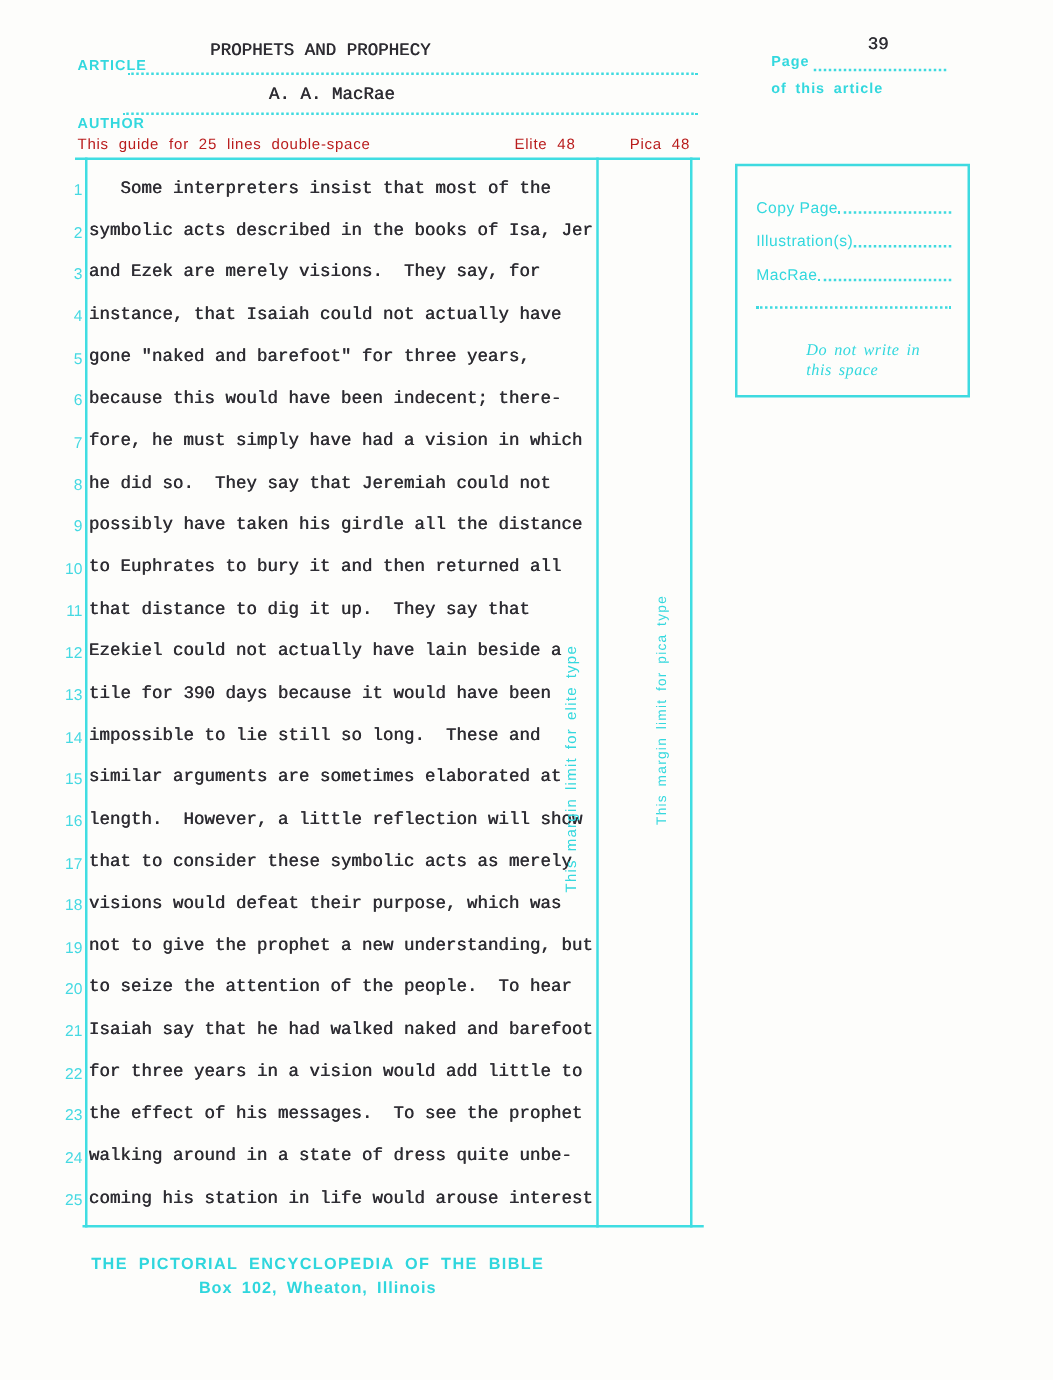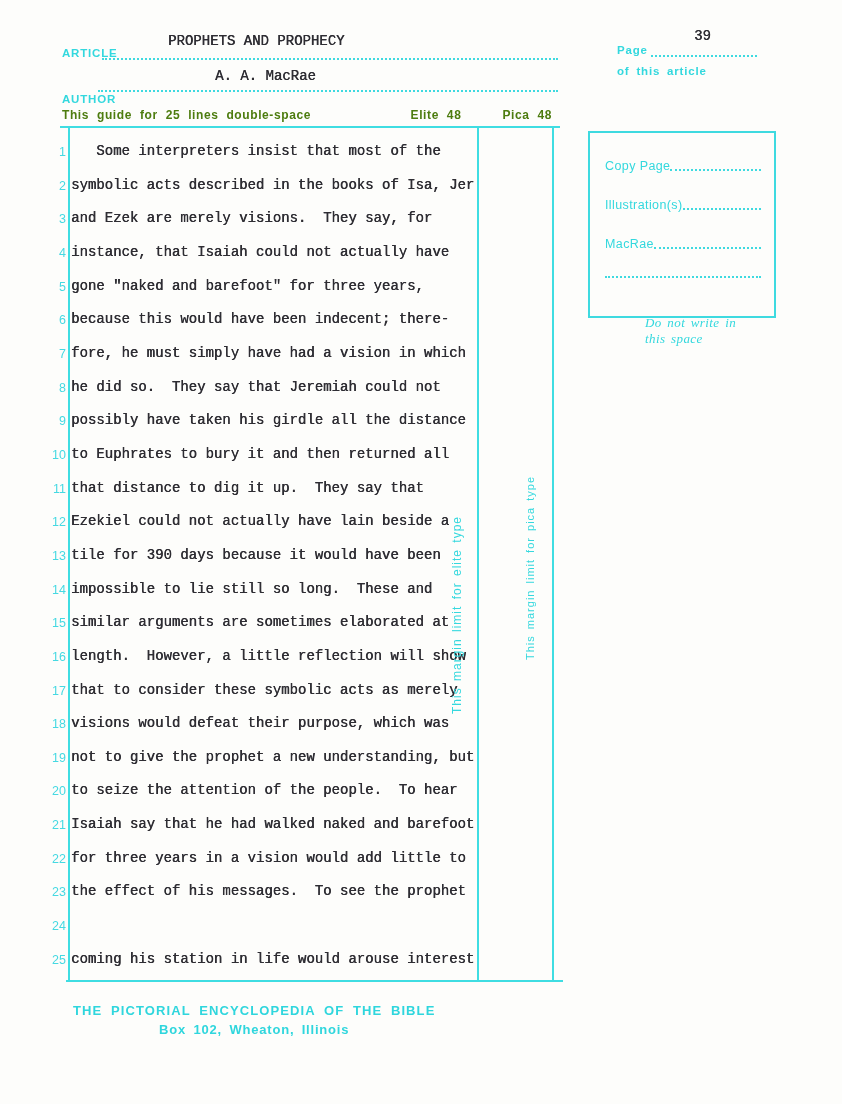--- a/index.html
+++ b/index.html
@@ -42,35 +42,34 @@
     position:absolute;writing-mode:vertical-rl;transform:rotate(180deg);
     color:#35d8de;font-family:"Liberation Sans",sans-serif;
     letter-spacing:1px;word-spacing:2px;white-space:nowrap;
   }
   
   .dnwbox{
     position:absolute;left:588px;top:131px;width:188px;height:187px;
     border:2px solid #3edae0;box-sizing:border-box;
     display:flex;flex-direction:column;justify-content:flex-start;
     padding:26px 13px 12px 15px;
-    gap:12px;
   }
   .dnw-row{display:flex;align-items:flex-end;height:20px;margin-bottom:13px;}
   .dnw-row .lbl{color:#33d8de;font-size:12.5px;letter-spacing:.4px;flex:none;}
   .dnw-row .leader{flex:1;border-bottom:2px dotted #3edae0;margin-bottom:2px;}
   .dnw-note{
     margin-top:10px;color:#33d8de;
     font-family:"Liberation Serif",serif;font-style:italic;font-size:13px;
     letter-spacing:.4px;word-spacing:2px;margin-left:40px;
   }
   
   .footer{position:absolute;left:73px;top:1003px;color:#2fd6dd;font-weight:bold;text-align:center;}
   .footer .l1{font-size:13px;letter-spacing:1.1px;word-spacing:4px;}
   .footer .l2{font-size:13px;letter-spacing:.8px;word-spacing:3px;margin-top:4px;}
-  .guide{position:absolute;top:108px;font-size:12px;letter-spacing:.6px;word-spacing:4px;color:#4d7c0f;font-weight:bold;}
+  .guide{position:absolute;top:108px;font-size:12px;letter-spacing:.6px;word-spacing:4px;color:#b91c1c;font-weight:normal;}
 </style>
 </head>
 <body>
 
 <div class="page">
 
   <div class="typed" style="left:168px;top:33px;">PROPHETS AND PROPHECY</div>
 
   <div class="formlabel" style="left:62px;top:47px;">ARTICLE</div>
   <div class="dotted" style="left:102px;top:58px;width:456px;"></div>
@@ -183,20 +182,21 @@
       <div class="ms-row">
         <span class="ln">22</span>
         <span class="lt">for three years in a vision would add little to</span>
       </div>
       <div class="ms-row">
         <span class="ln">23</span>
         <span class="lt">the effect of his messages.  To see the prophet</span>
       </div>
       <div class="ms-row">
         <span class="ln">24</span>
+        <span class="lt">walking around in a state of dress quite unbe-</span>
       </div>
       <div class="ms-row">
         <span class="ln">25</span>
         <span class="lt">coming his station in life would arouse interest</span>
       </div>
     </div>
 
   <div class="vnote" style="left:450px;top:452px;height:262px;font-size:12px;">This margin limit for elite type</div>
   <div class="vnote" style="left:524px;top:450px;height:210px;font-size:11px;">This margin limit for pica type</div>
 

